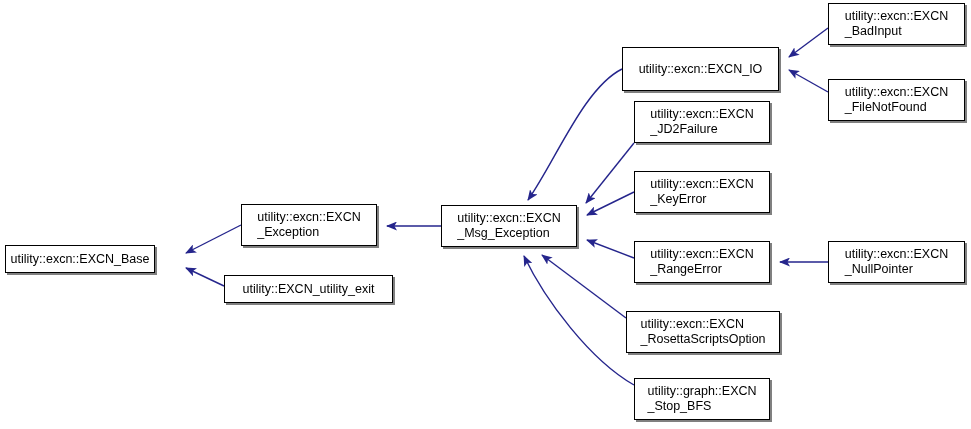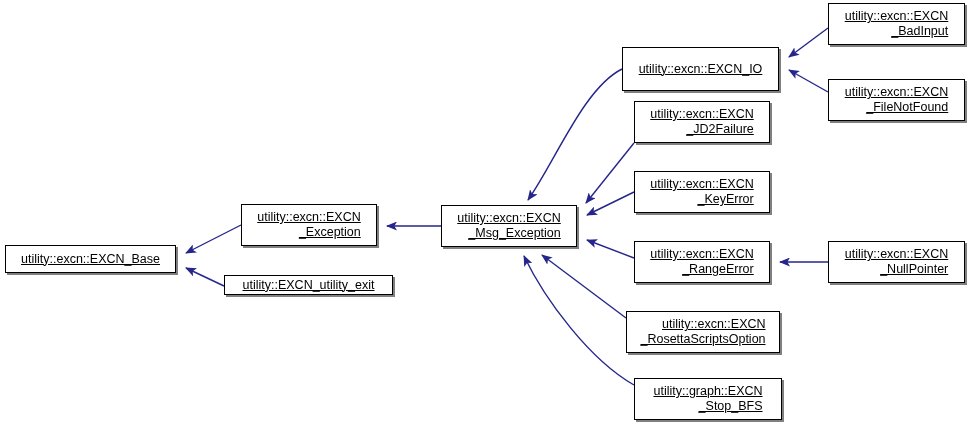--- a/index.html
+++ b/index.html
@@ -4,22 +4,22 @@
 <style>
   html,body{margin:0;padding:0;background:#ffffff;}
   body{width:971px;height:429px;overflow:hidden;
        font-family:"Liberation Sans","DejaVu Sans",sans-serif;}
   #diagram{position:relative;width:971px;height:429px;background:#ffffff;}
   svg#edges{position:absolute;left:0;top:0;width:971px;height:429px;}
   .node{position:absolute;box-sizing:border-box;background:#ffffff;
         border:1px solid #000000;
         box-shadow:2px 2px 0 0 #808080;
         display:flex;align-items:center;justify-content:center;
-        text-align:right;color:#000000;font-size:12.5px;line-height:15px;
-        letter-spacing:0px;white-space:pre-line;text-decoration:underline;}
+        text-align:left;color:#000000;font-size:12.5px;line-height:15px;
+        letter-spacing:0px;white-space:pre-line;}
 </style>
 </head>
 <body>
 
 <div id="diagram">
   <svg id="edges" viewBox="0 0 971 429" xmlns="http://www.w3.org/2000/svg">
     <defs>
       <marker id="ah" markerWidth="11" markerHeight="9" refX="10" refY="4.5" orient="auto" markerUnits="userSpaceOnUse">
         <path d="M0,0 L11,4.5 L0,9 L2.6,4.5 Z" fill="#25258c"></path>
       </marker>
@@ -33,37 +33,37 @@
         <path d="M634,192 L587,215" fill="none" stroke="#25258c" stroke-width="1.4" marker-end="url(#ah)"></path>
         <path d="M634,258 L587,240" fill="none" stroke="#25258c" stroke-width="1.4" marker-end="url(#ah)"></path>
         <path d="M626,318 L542,255" fill="none" stroke="#25258c" stroke-width="1.4" marker-end="url(#ah)"></path>
         <path d="M634,385 C590,360 545,300 524,256" fill="none" stroke="#25258c" stroke-width="1.4" marker-end="url(#ah)"></path>
         <path d="M828,28 L789,57" fill="none" stroke="#25258c" stroke-width="1.4" marker-end="url(#ah)"></path>
         <path d="M828,92 L789,70" fill="none" stroke="#25258c" stroke-width="1.4" marker-end="url(#ah)"></path>
         <path d="M828,262 L780,262" fill="none" stroke="#25258c" stroke-width="1.4" marker-end="url(#ah)"></path>
       </g>
   </svg>
   <div id="node-layer">
-      <div class="node" style="left: 5px; top: 245px; width: 171px; height: 28px;">utility::excn::EXCN_Base</div>
+      <div class="node" style="left: 5px; top: 245px; width: 150px; height: 28px;">utility::excn::EXCN_Base</div>
       <div class="node" style="left: 241px; top: 204px; width: 136px; height: 42px;">utility::excn::EXCN
 _Exception</div>
-      <div class="node" style="left: 224px; top: 275px; width: 169px; height: 20px;">utility::EXCN_utility_exit</div>
+      <div class="node" style="left: 224px; top: 275px; width: 169px; height: 28px;">utility::EXCN_utility_exit</div>
       <div class="node" style="left: 441px; top: 205px; width: 136px; height: 42px;">utility::excn::EXCN
 _Msg_Exception</div>
       <div class="node" style="left: 622px; top: 47px; width: 157px; height: 44px;">utility::excn::EXCN_IO</div>
       <div class="node" style="left: 828px; top: 3px; width: 137px; height: 42px;">utility::excn::EXCN
 _BadInput</div>
       <div class="node" style="left: 828px; top: 79px; width: 137px; height: 42px;">utility::excn::EXCN
 _FileNotFound</div>
       <div class="node" style="left: 634px; top: 101px; width: 136px; height: 42px;">utility::excn::EXCN
 _JD2Failure</div>
       <div class="node" style="left: 634px; top: 171px; width: 136px; height: 42px;">utility::excn::EXCN
 _KeyError</div>
       <div class="node" style="left: 634px; top: 241px; width: 136px; height: 42px;">utility::excn::EXCN
 _RangeError</div>
       <div class="node" style="left: 828px; top: 241px; width: 137px; height: 42px;">utility::excn::EXCN
 _NullPointer</div>
       <div class="node" style="left: 626px; top: 311px; width: 154px; height: 42px;">utility::excn::EXCN
 _RosettaScriptsOption</div>
-      <div class="node" style="left: 634px; top: 378px; width: 148px; height: 42px;">utility::graph::EXCN
+      <div class="node" style="left: 634px; top: 378px; width: 136px; height: 42px;">utility::graph::EXCN
 _Stop_BFS</div>
     </div>
 </div>
 
 </body></html>

